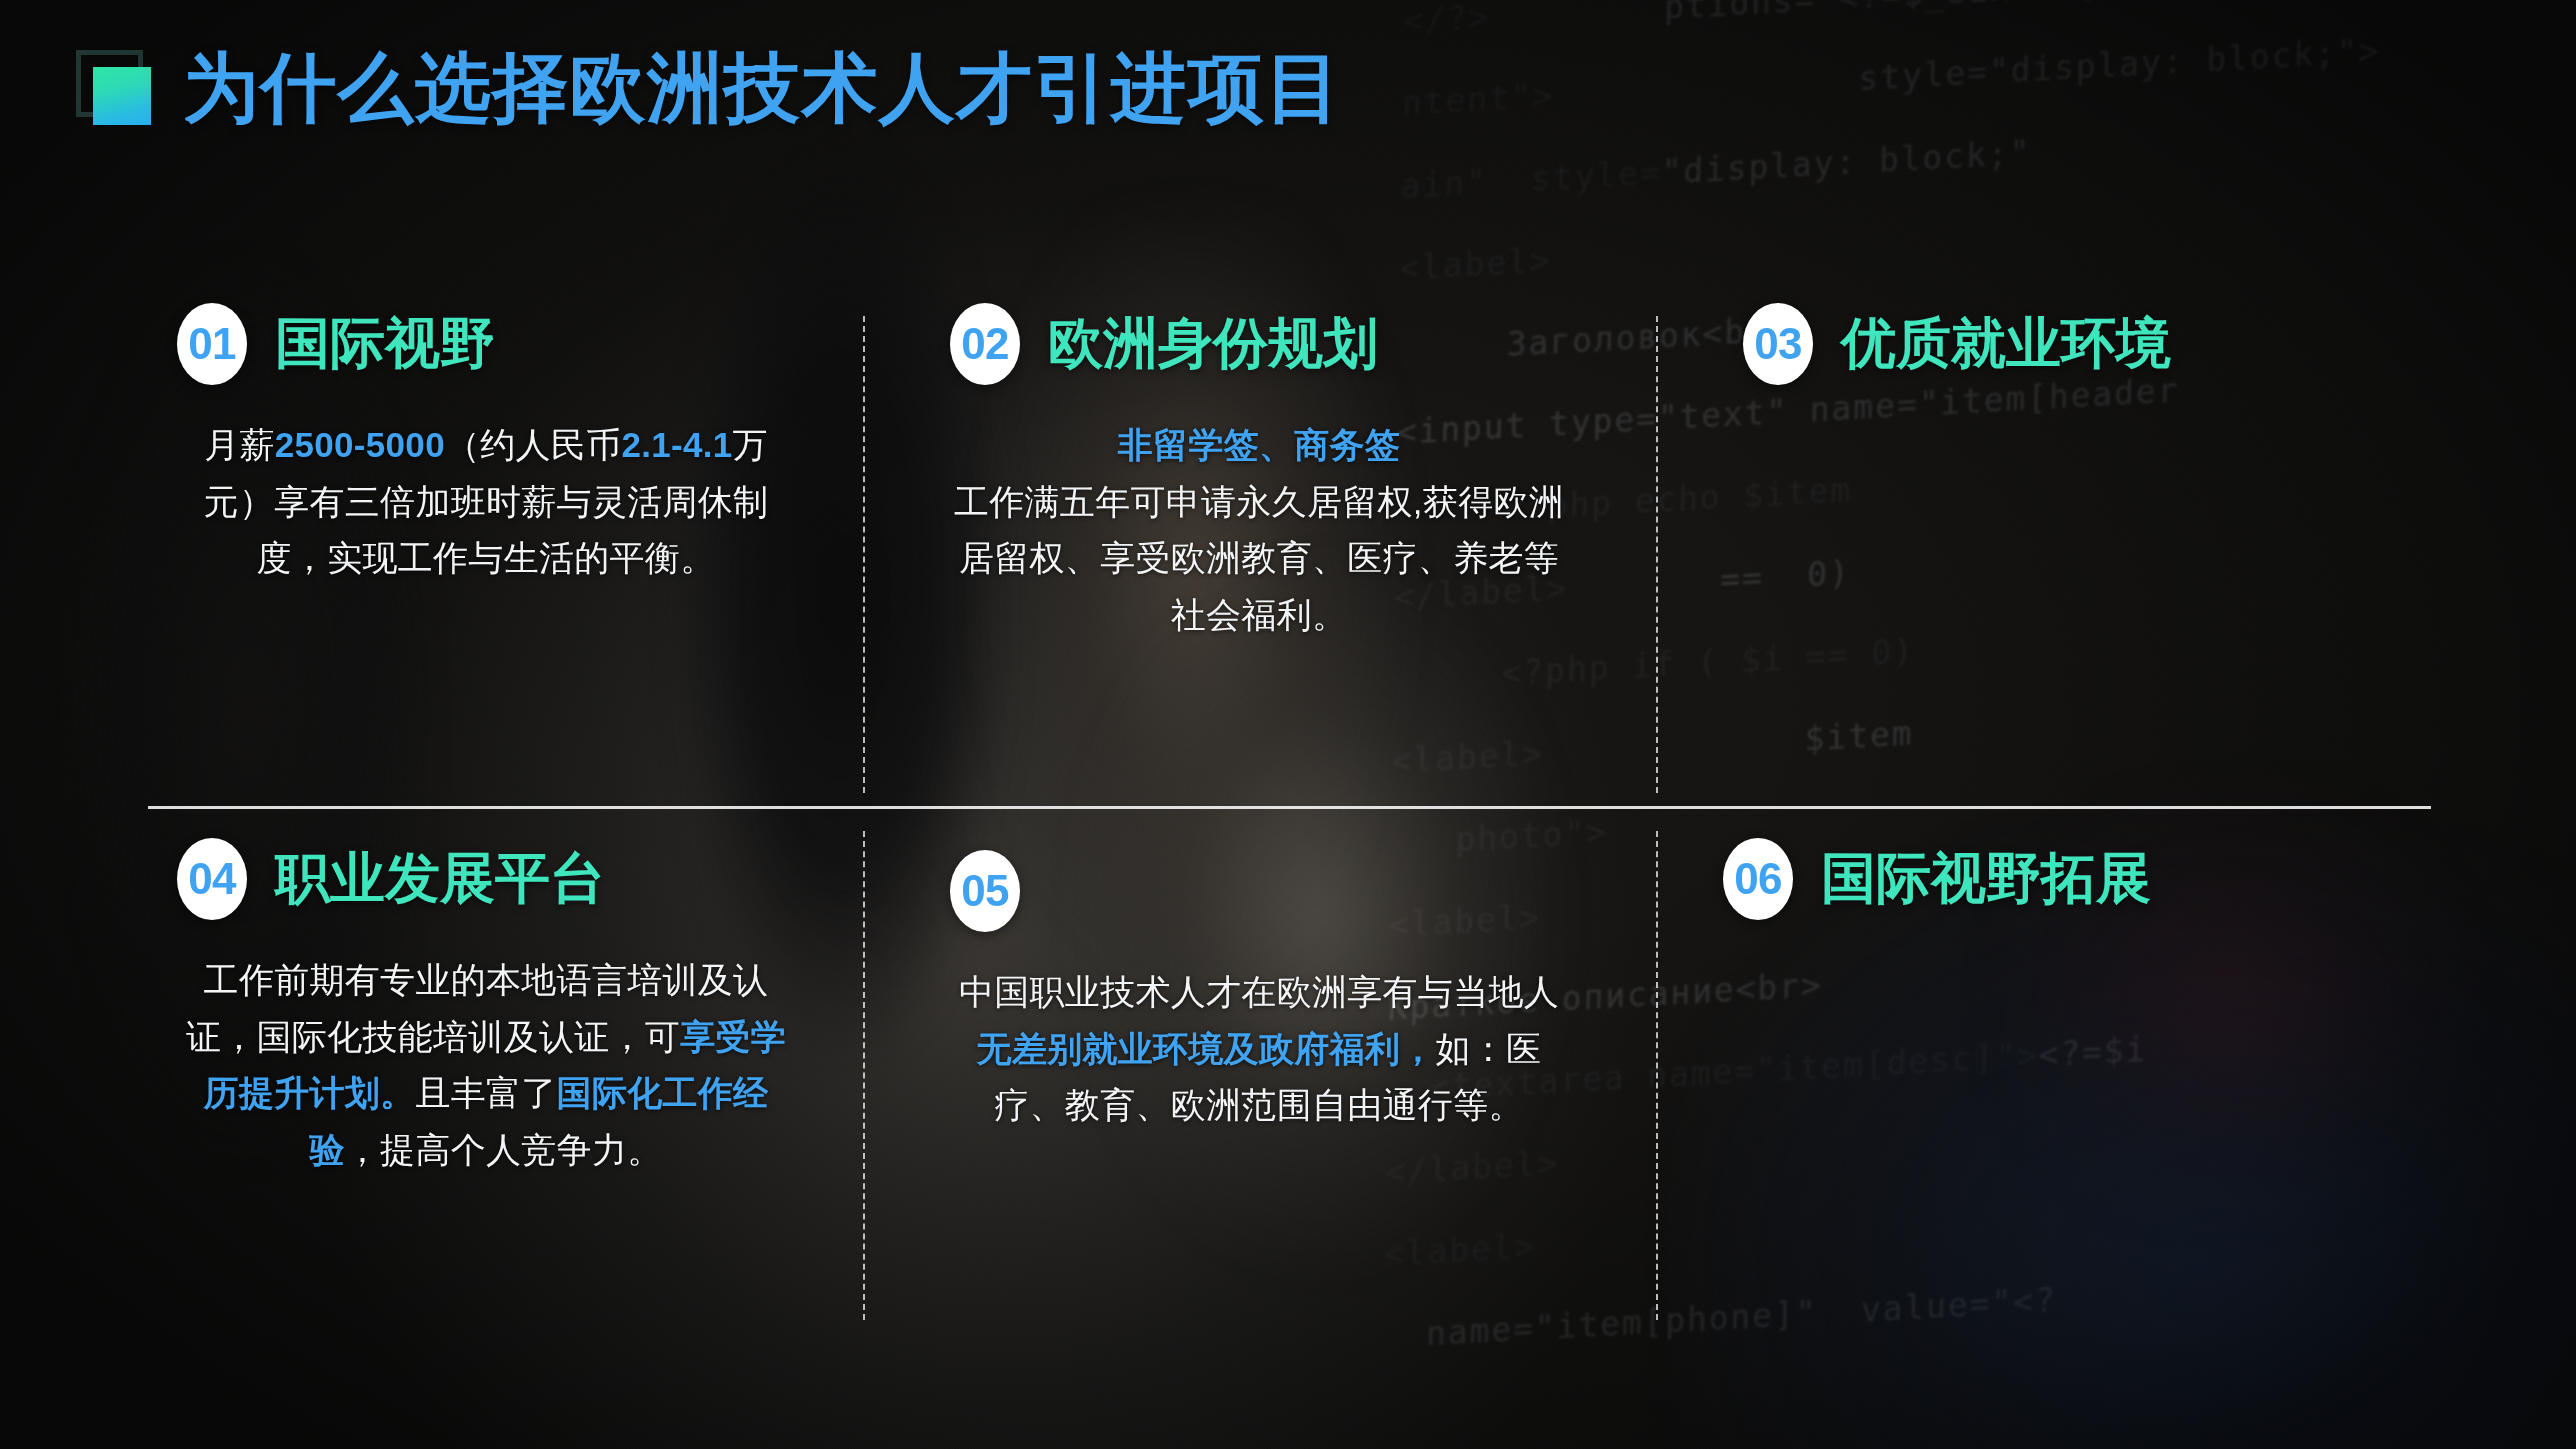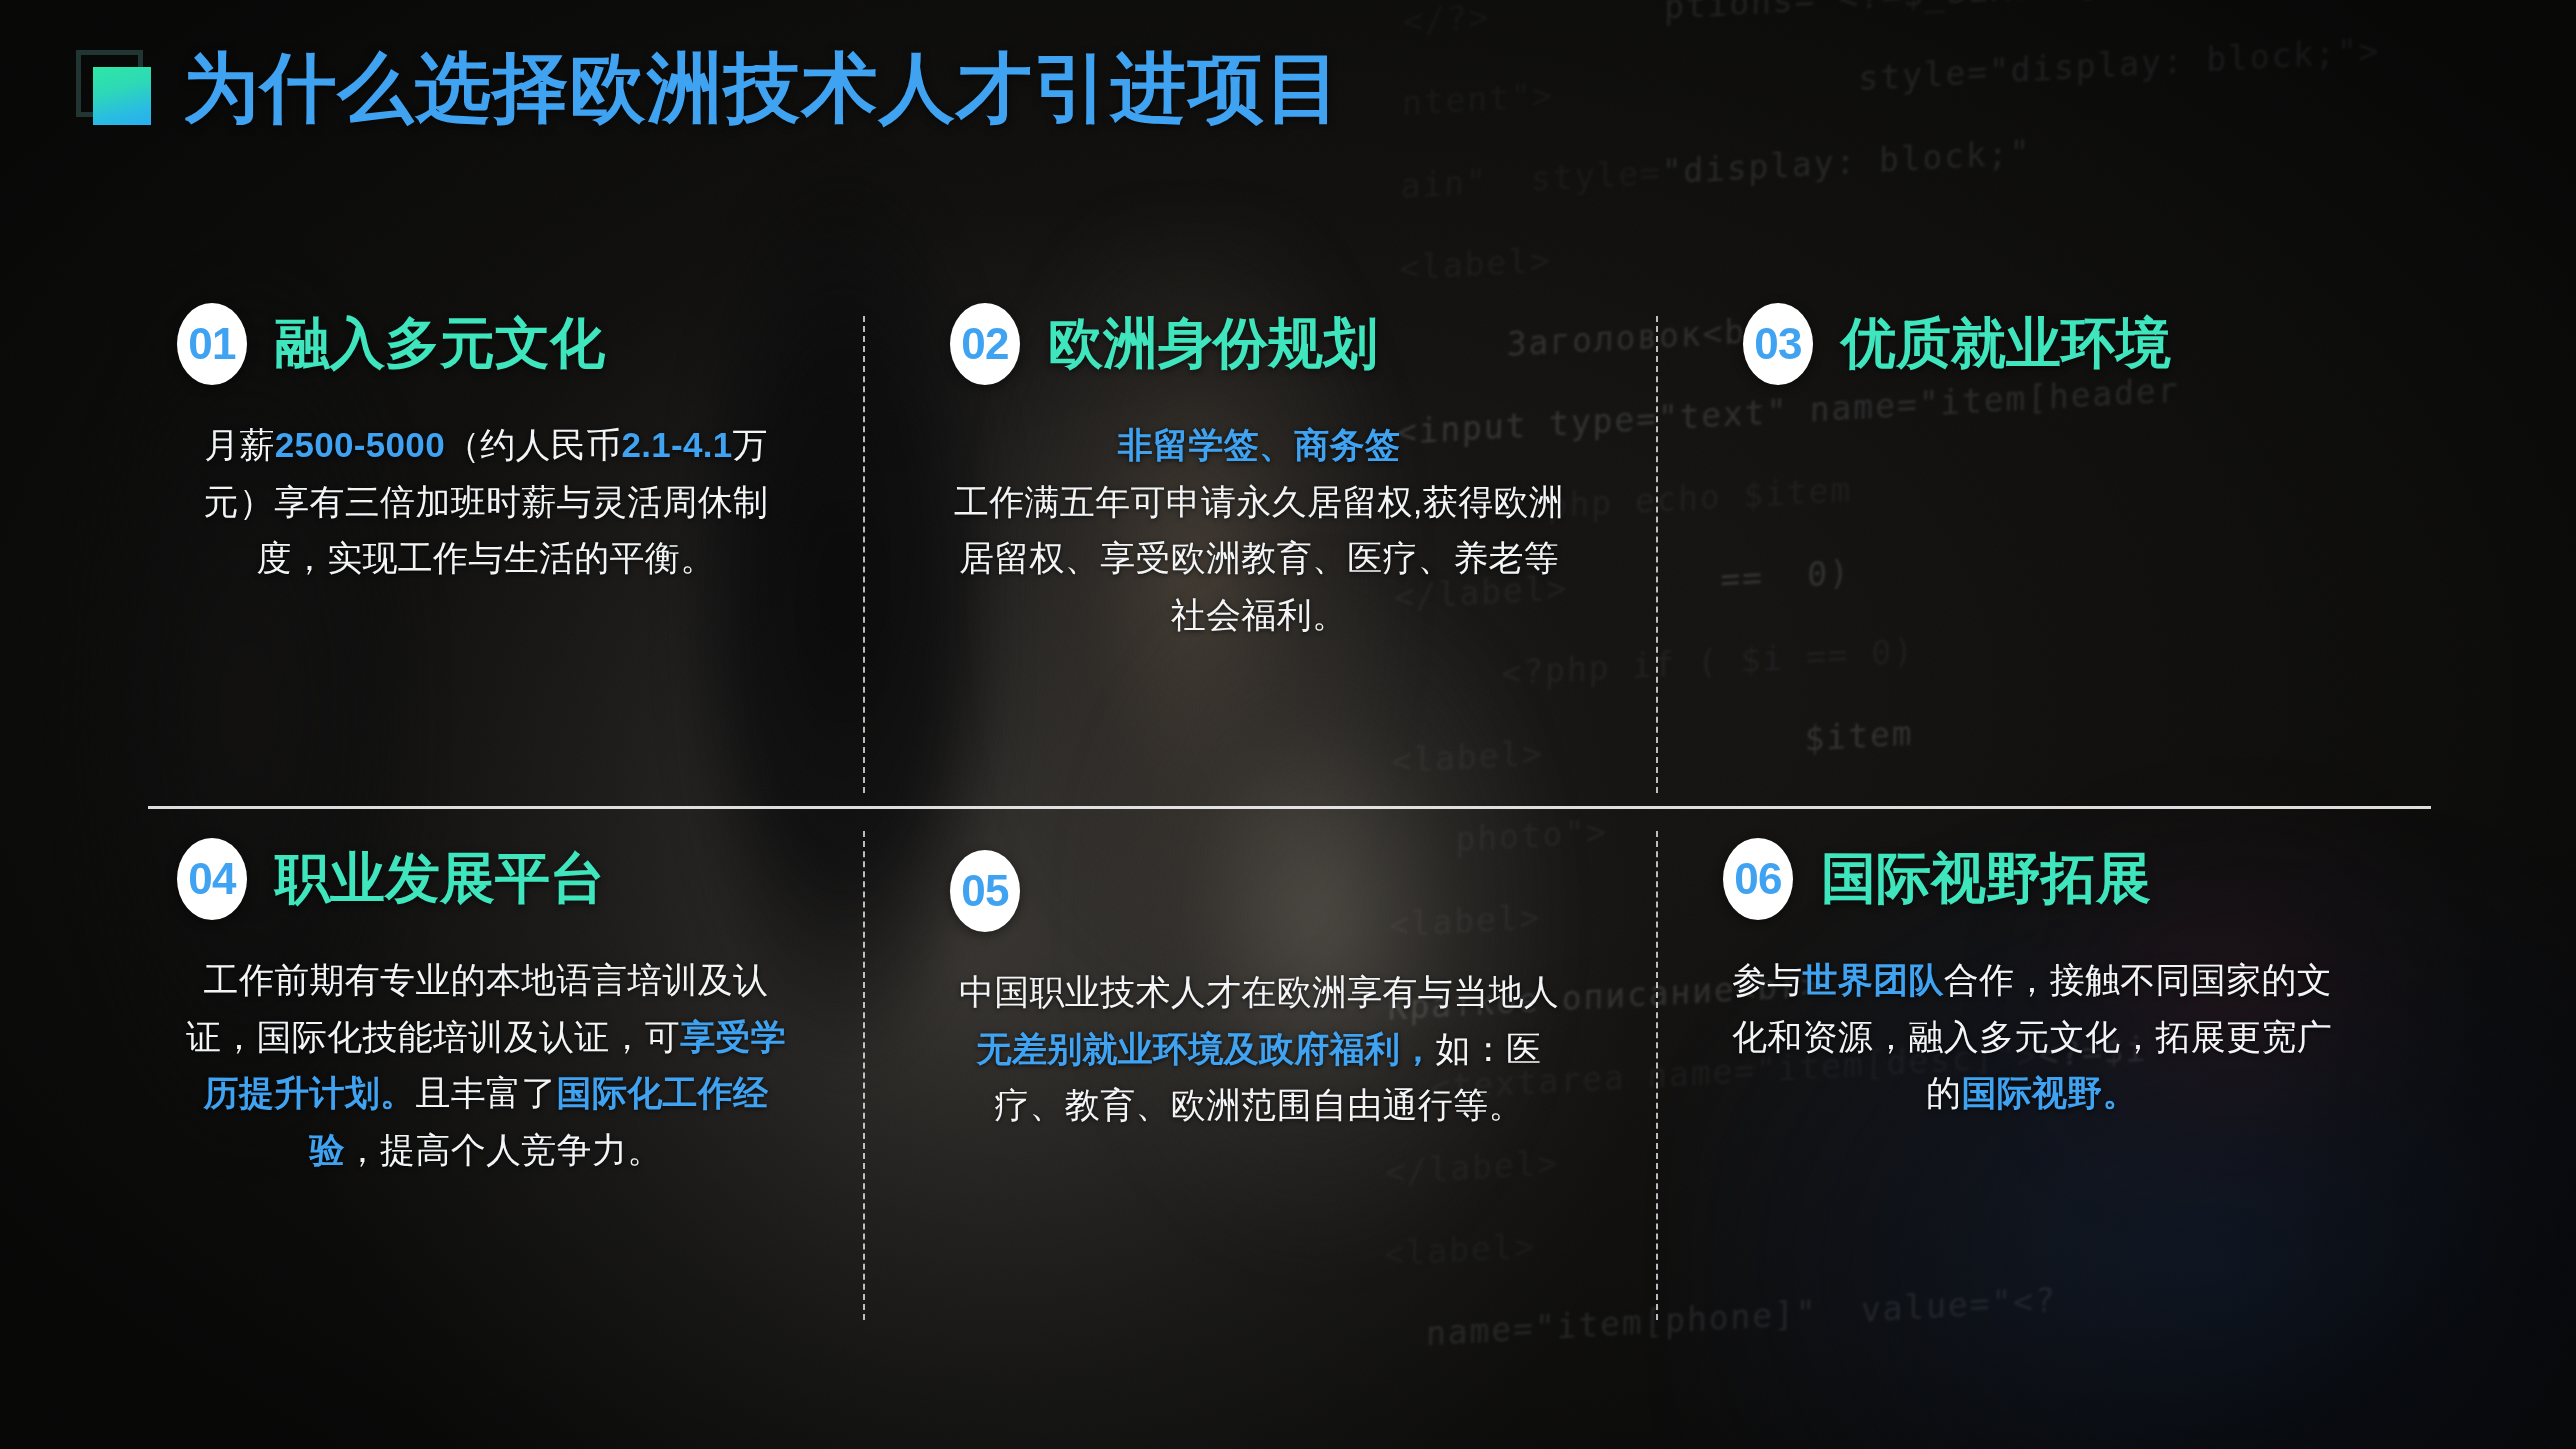--- a/index.html
+++ b/index.html
@@ -272,21 +272,21 @@
   <div class="v-div v2"></div>
   <div class="h-div"></div>
   <div class="v-div v3"></div>
   <div class="v-div v4"></div>
 
   <div class="grid">
 
     <div class="card c1">
       <div class="card-head">
         <div class="num-badge">01</div>
-        <div class="card-title">融入多元文化</div>
+        <div class="card-title">国际视野</div>
       </div>
       <div class="card-body"><span>月薪</span><span class="hl">2500-5000</span><span>（约人民币</span><span class="hl">2.1-4.1</span><span>万元）享有三倍加班时薪与灵活周休制度，实现工作与生活的平衡。</span></div>
     </div>
 
     <div class="card c2">
       <div class="card-head">
         <div class="num-badge">02</div>
         <div class="card-title">欧洲身份规划</div>
       </div>
       <div class="card-body"><span class="hl">非留学签、商务签</span><br><span>工作满五年可申请永久居留权,获得欧洲居留权、享受欧洲教育、医疗、养老等社会福利。</span></div>
@@ -312,18 +312,17 @@
         <div class="num-badge">05</div>
       </div>
       <div class="card-body"><span>中国职业技术人才在欧洲享有与当地人</span><span class="hl">无差别就业环境及政府福利，</span><span>如：医疗、教育、欧洲范围自由通行等。</span></div>
     </div>
 
     <div class="card c6">
       <div class="card-head">
         <div class="num-badge">06</div>
         <div class="card-title">国际视野拓展</div>
       </div>
-      <div class="card-body"><span>参与</span><span class="hl">世界团队</span><span>合作，接触不同国家的文化和资源，融入多元文化，拓展更宽广的</span><span class="hl">国际视野。</span></div>
     </div>
 
   </div>
 </div>
 
 
 </body></html>

